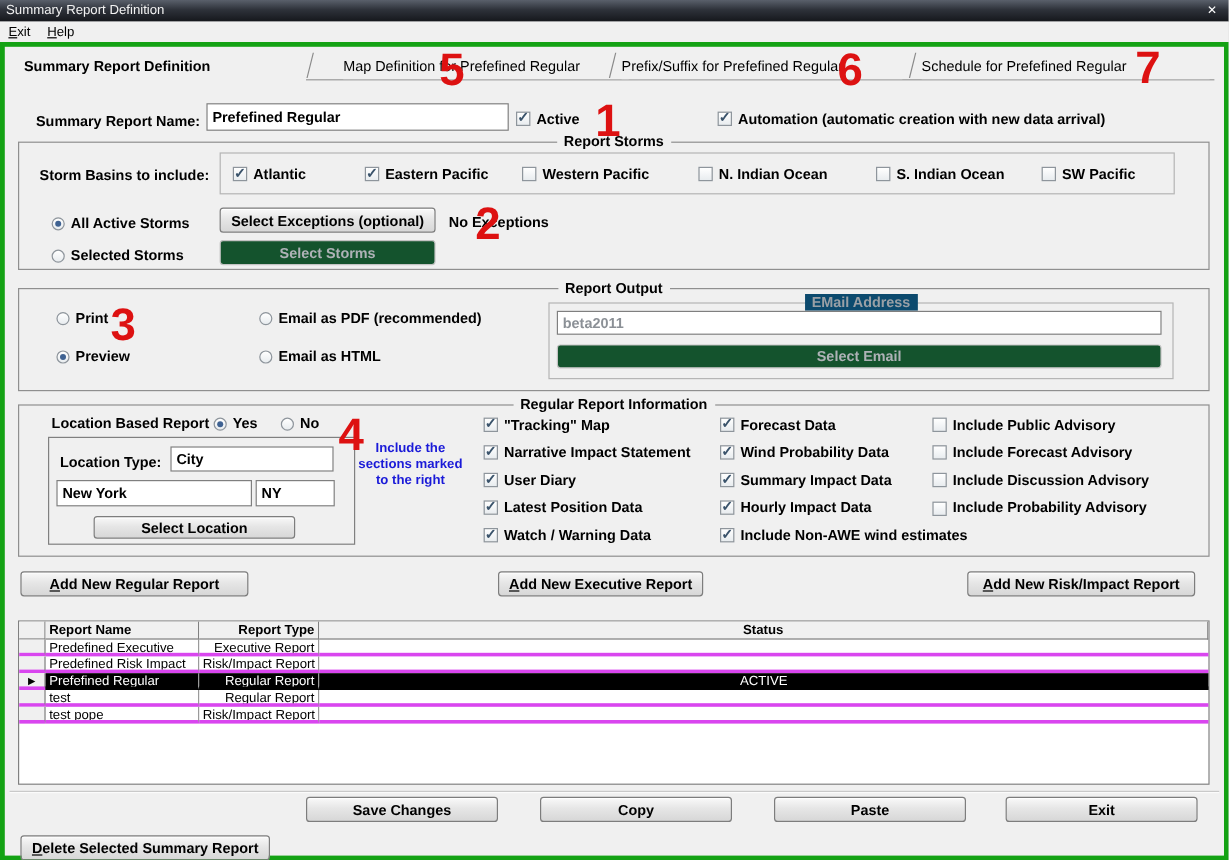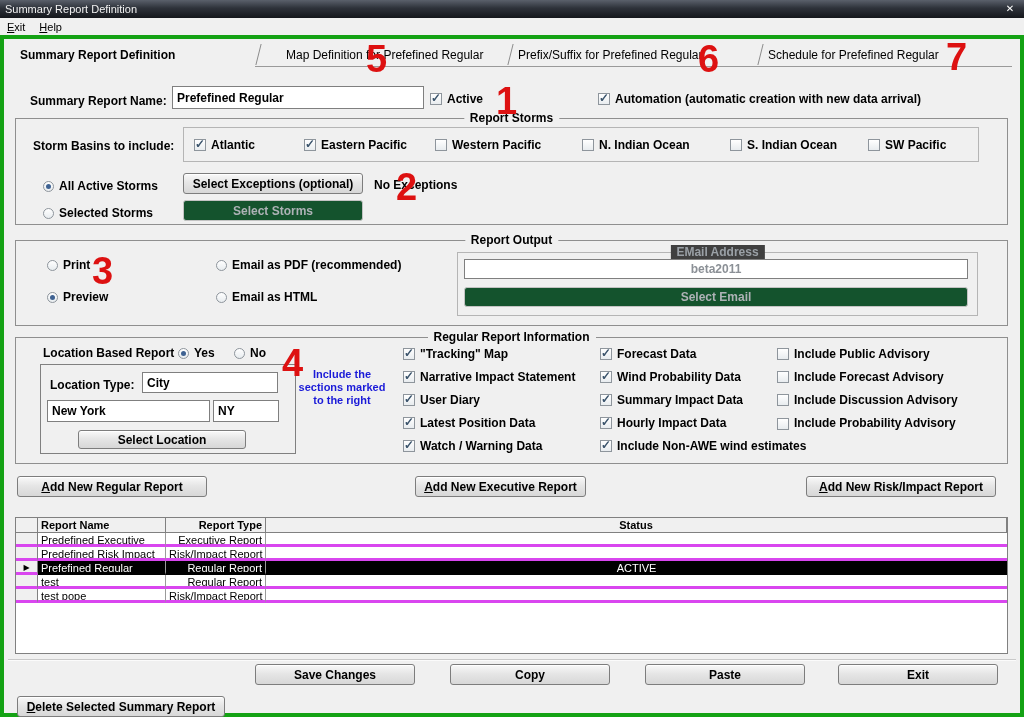--- a/index.html
+++ b/index.html
@@ -175,23 +175,23 @@
   </span>
   <span class="rd" style="left:216px;top:258px;">
     <span class="dot"></span>
     <span>Email as PDF (recommended)</span>
   </span>
   <span class="rd" style="left:216px;top:290px;">
     <span class="dot"></span>
     <span>Email as HTML</span>
   </span>
   <div class="subpanel" style="left:457px;top:252px;width:521px;height:64px;">
-    <span class="group-title dim" style="background:#404040;">EMail Address</span>
-  </div>
-  <input class="input dim" style="left: 464px; top: 259px; width: 504px; height: 20px; text-align: center;" value="beta2011">
+    <span class="group-title dim" style="background:#0c4a6e;">EMail Address</span>
+  </div>
+  <input class="input dim" style="left: 464px; top: 259px; width: 504px; height: 20px;" value="beta2011">
   <div class="btn disabled" style="left:464px;top:287px;width:504px;height:20px;">Select Email</div>
 
   <div class="group" style="left:15px;top:337px;width:993px;height:127px;">
     <span class="group-title">Regular Report Information</span>
   </div>
   <span class="lbl" style="left:43px;top:346px;">Location Based Report</span>
   <span class="rd selected" style="left:178px;top:346px;">
     <span class="dot"></span>
     <span>Yes</span>
   </span>

